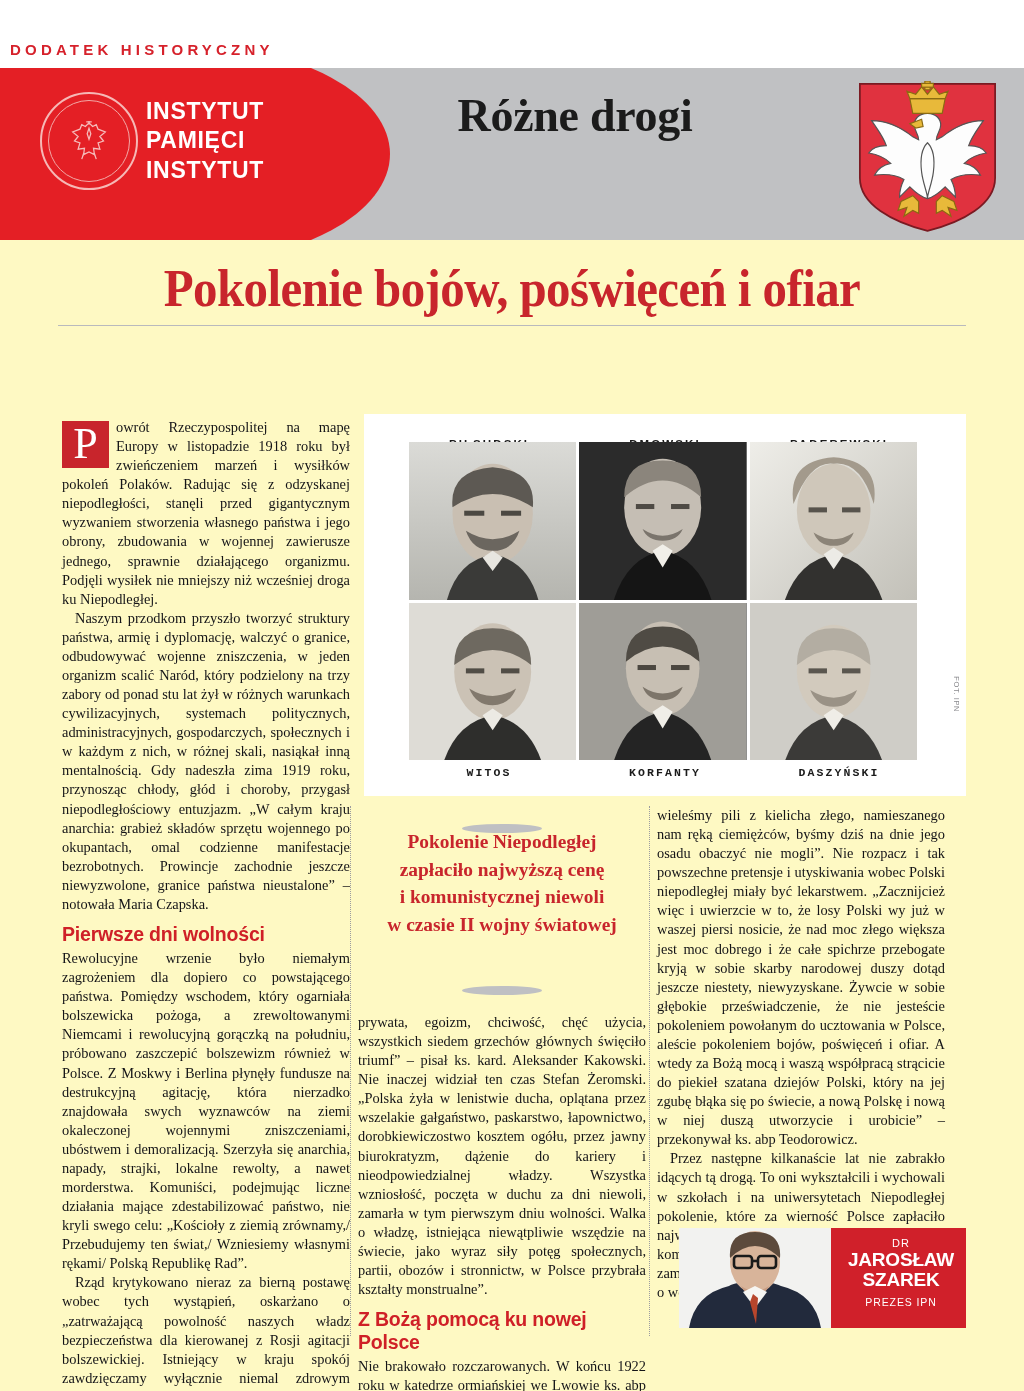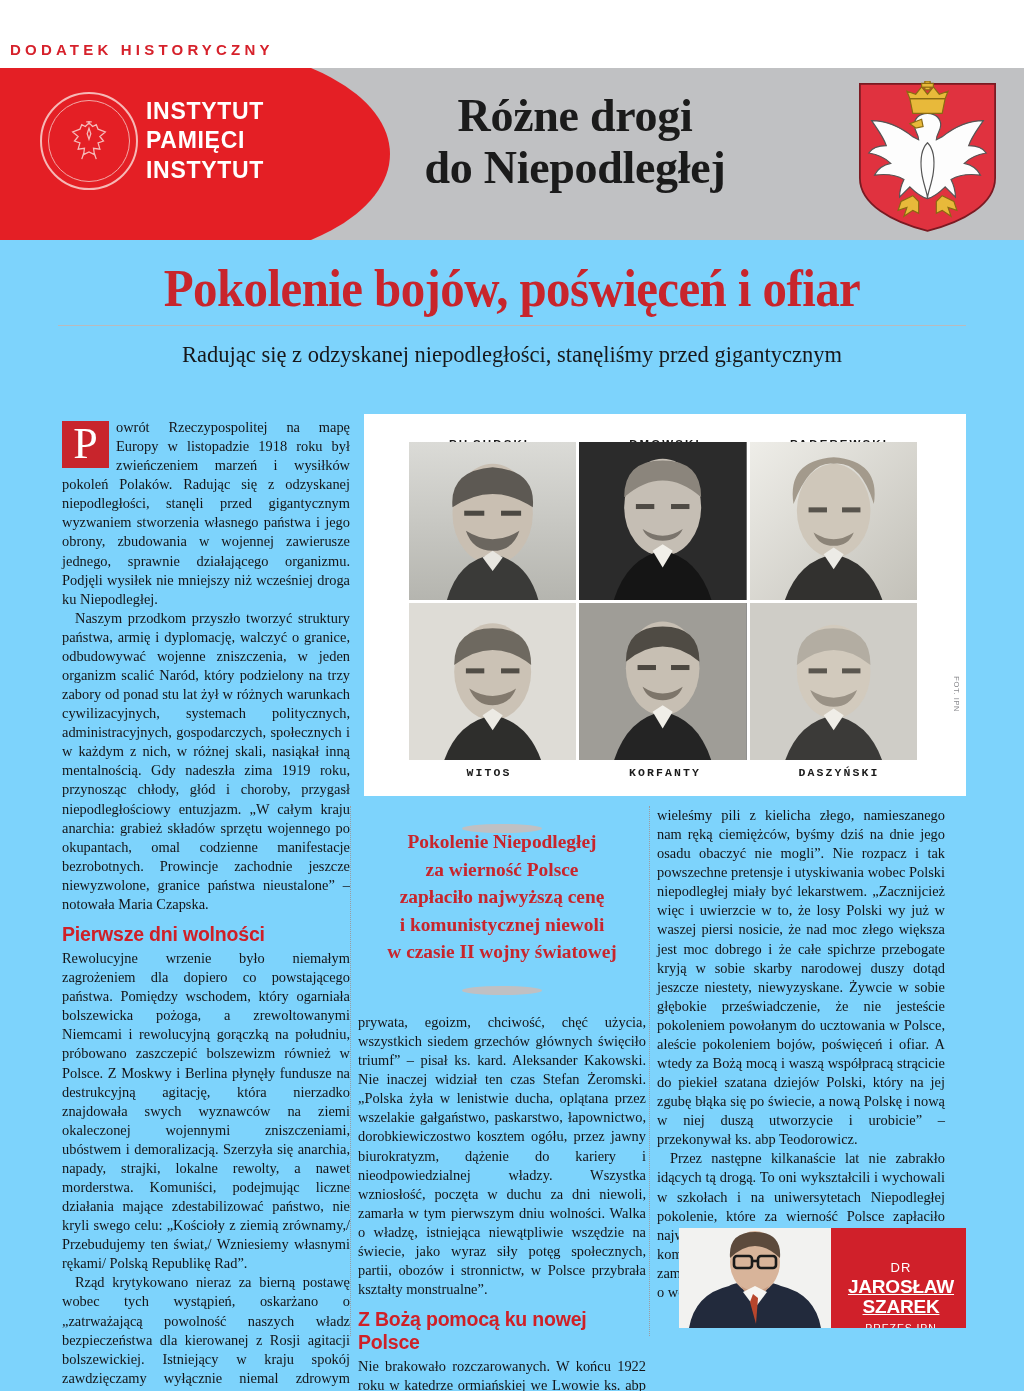--- a/index.html
+++ b/index.html
@@ -2,21 +2,21 @@
 <html lang="pl"><head>
 <meta charset="utf-8">
 <style>
   * { box-sizing: border-box; margin: 0; padding: 0; }
   html, body {
     width: 1024px; height: 1391px;
     background: #ffffff;
     font-family: "Liberation Serif", serif;
     overflow: hidden;
   }
-  .page { position: relative; width: 1024px; height: 1391px; background: #7dd3fc; }
+  .page { position: relative; width: 1024px; height: 1391px; background: #fef9c3; }
 
   
   .topstrip {
     position: absolute; left: 0; top: 0; width: 1024px; height: 68px;
     background: #ffffff;
   }
   .kicker {
     position: absolute; left: 10px; top: 42px;
     font-family: "Liberation Sans", sans-serif;
     font-size: 15px; font-weight: 600; letter-spacing: 4.2px;
@@ -164,22 +164,22 @@
     position: absolute; left: 679px; top: 1228px;
     width: 287px; height: 100px; background: #d0202a; overflow: hidden;
   }
   .author-photo { position: absolute; left: 0; top: 0; width: 152px; height: 100px; }
   .author-photo svg { width: 100%; height: 100%; display: block; }
   .author-text {
     position: absolute; left: 160px; top: 8px; width: 124px;
     color: #ffffff; font-family: "Liberation Sans", sans-serif;
     text-align: center;
   }
-  .a-dr { font-size: 13px; letter-spacing: 1px; line-height: 1.3; margin-top: 24px; }
-  .a-name { font-size: 19px; font-weight: bold; line-height: 1.06; letter-spacing: -.2px; text-decoration: underline; }
+  .a-dr { font-size: 11px; letter-spacing: 1px; line-height: 1.3; }
+  .a-name { font-size: 19px; font-weight: bold; line-height: 1.06; letter-spacing: -.2px; }
   .a-role { font-size: 10.5px; letter-spacing: .9px; margin-top: 5px; }
 </style>
 </head>
 <body>
 
 <div class="page">
 
   <div class="topstrip"></div>
   <div class="kicker">DODATEK HISTORYCZNY</div>
 
@@ -199,21 +199,20 @@
       </div>
       <div class="ipn-name">
         <div>INSTYTUT</div>
         <div>PAMIĘCI</div>
         <div>INSTYTUT</div>
       </div>
     </div>
 
     <div class="mast-title">
       <div>Różne drogi</div>
-      <div>do Niepodległej</div>
     </div>
 
     <div class="crest">
       <svg viewBox="0 0 100 104" aria-hidden="true">
         <path d="M4 2 H96 V66 C96 84 74 96 50 102 C26 96 4 84 4 66 Z" fill="#e0323f" stroke="#7a1a22" stroke-width="1.2"></path>
         <g fill="#fdfdfd" stroke="#555" stroke-width=".8">
           <path d="M50 22 C44 22 41 26 41 30 C41 34 44 36 44 40 L40 38 C30 30 20 27 12 27 C16 33 20 38 22 44 C16 44 12 46 10 49 C16 50 21 52 25 56 C20 57 16 60 14 64 C22 63 29 64 34 67 C32 71 31 75 31 79 L38 72 C42 76 46 79 50 80 C54 79 58 76 62 72 L69 79 C69 75 68 71 66 67 C71 64 78 63 86 64 C84 60 80 57 75 56 C79 52 84 50 90 49 C88 46 84 44 78 44 C80 38 84 33 88 27 C80 27 70 30 60 38 L56 40 C56 36 59 34 59 30 C59 26 56 22 50 22 Z"></path>
           <path d="M50 42 C46 46 45 54 46 62 C47 70 50 76 50 80 C50 76 53 70 54 62 C55 54 54 46 50 42 Z"></path>
         </g>
         <g fill="#e8b93a" stroke="#8a6a12" stroke-width=".8">
@@ -225,21 +224,20 @@
           <path d="M60 78 L68 82 L70 88 L64 86 L66 92 L60 88 L56 90 L56 82 Z"></path>
           <path d="M46 26 L38 29 L42 32 L47 31 Z"></path>
         </g>
       </svg>
     </div>
   </div>
 
   <div class="rule-top"></div>
   <div class="headline">Pokolenie bojów, poświęceń i ofiar</div>
   <div class="lead">
-    <div>Radując się z odzyskanej niepodległości, stanęliśmy przed gigantycznym</div>
   </div>
 
   <div class="photobox">
     <div class="plabel lab-top lab-c1">PIŁSUDSKI</div>
     <div class="plabel lab-top lab-c2">DMOWSKI</div>
     <div class="plabel lab-top lab-c3">PADEREWSKI</div>
 
     <div class="pgrid">
       <div class="pcell">
         <svg viewBox="0 0 100 100" preserveAspectRatio="xMidYMid slice">
@@ -343,21 +341,20 @@
     <p>Naszym przodkom przyszło tworzyć struktury państwa, armię i dyplomację, walczyć o granice, odbudowywać wojenne zniszczenia, w jeden organizm scalić Naród, który podzielony na trzy zabory od ponad stu lat żył w różnych warunkach cywilizacyjnych, systemach politycznych, administracyjnych, gospodarczych, społecznych i w każdym z nich, w różnej skali, nasiąkał inną mentalnością. Gdy nadeszła zima 1919 roku, przynosząc chłody, głód i choroby, przygasł niepodległościowy entuzjazm. „W całym kraju anarchia: grabież składów sprzętu wojennego po okupantach, omal codzienne manifestacje bezrobotnych. Prowincje zachodnie jeszcze niewyzwolone, granice państwa nieustalone” – notowała Maria Czapska.</p>
     <h3>Pierwsze dni wolności</h3>
     <p class="noindent">Rewolucyjne wrzenie było niemałym zagrożeniem dla dopiero co powstającego państwa. Pomiędzy wschodem, który ogarniała bolszewicka pożoga, a zrewoltowanymi Niemcami i rewolucyjną gorączką na południu, próbowano zaszczepić bolszewizm również w Polsce. Z Moskwy i Berlina płynęły fundusze na destrukcyjną agitację, która nierzadko znajdowała swych wyznawców na ziemi okaleczonej wojennymi zniszczeniami, ubóstwem i demoralizacją. Szerzyła się anarchia, napady, strajki, lokalne rewolty, a nawet morderstwa. Komuniści, podejmując liczne działania mające zdestabilizować państwo, nie kryli swego celu: „Kościoły z ziemią zrównamy,/ Przebudujemy ten świat,/ Wzniesiemy własnymi rękami/ Polską Republikę Rad”.</p>
     <p>Rząd krytykowano nieraz za bierną postawę wobec tych wystąpień, oskarżano o „zatrważającą powolność naszych władz bezpieczeństwa dla kierowanej z Rosji agitacji bolszewickiej. Istniejący w kraju spokój zawdzięczamy wyłącznie niemal zdrowym instynktom ludu, który nie daje się obałamucić cieszącym się w Polsce dziwną bezkarnością wysłańców sowietów rosyjskich” – przestrzegał poseł Stanisław Grabski. Rzeczywiście, z czasem rewolucyjna fala opadła, a władze – długo bierne wobec tych wystąpień – zaczęły podejmować działania. Zwycięstwo nad bolszewikami w 1920 roku oddaliło na dwie dekady to niebezpieczeństwo.</p>
 
   </div>
 
   <div class="lens lens-a" style="left:502px"></div>
   <div class="pullquote">
     <div>Pokolenie Niepodległej</div>
-    <div>za wierność Polsce</div>
     <div>zapłaciło najwyższą cenę</div>
     <div>i komunistycznej niewoli</div>
     <div>w czasie II wojny światowej</div>
   </div>
   <div class="lens lens-b" style="left:502px"></div>
 
   <div class="col" id="col2">
     <p class="noindent">prywata, egoizm, chciwość, chęć użycia, wszystkich siedem grzechów głównych święciło triumf” – pisał ks. kard. Aleksander Kakowski. Nie inaczej widział ten czas Stefan Żeromski. „Polska żyła w lenistwie ducha, oplątana przez wszelakie gałgaństwo, paskarstwo, łapownictwo, dorobkiewiczostwo kosztem ogółu, przez jawny biurokratyzm, dążenie do kariery i nieodpowiedzialnej władzy. Wszystka wzniosłość, poczęta w duchu za dni niewoli, zamarła w tym pierwszym dniu wolności. Walka o władzę, istniejąca niewątpliwie wszędzie na świecie, jako wyraz siły potęg społecznych, partii, obozów i stronnictw, w Polsce przybrała kształty monstrualne”.</p>
     <h3>Z Bożą pomocą ku nowej Polsce</h3>
     <p class="noindent">Nie brakowało rozczarowanych. W końcu 1922 roku w katedrze ormiańskiej we Lwowie ks. abp Józef Teodorowicz wygłosił kazanie: „Nie takiej Polski myśmy się spodziewali”. Tłumaczył, że „za</p>

